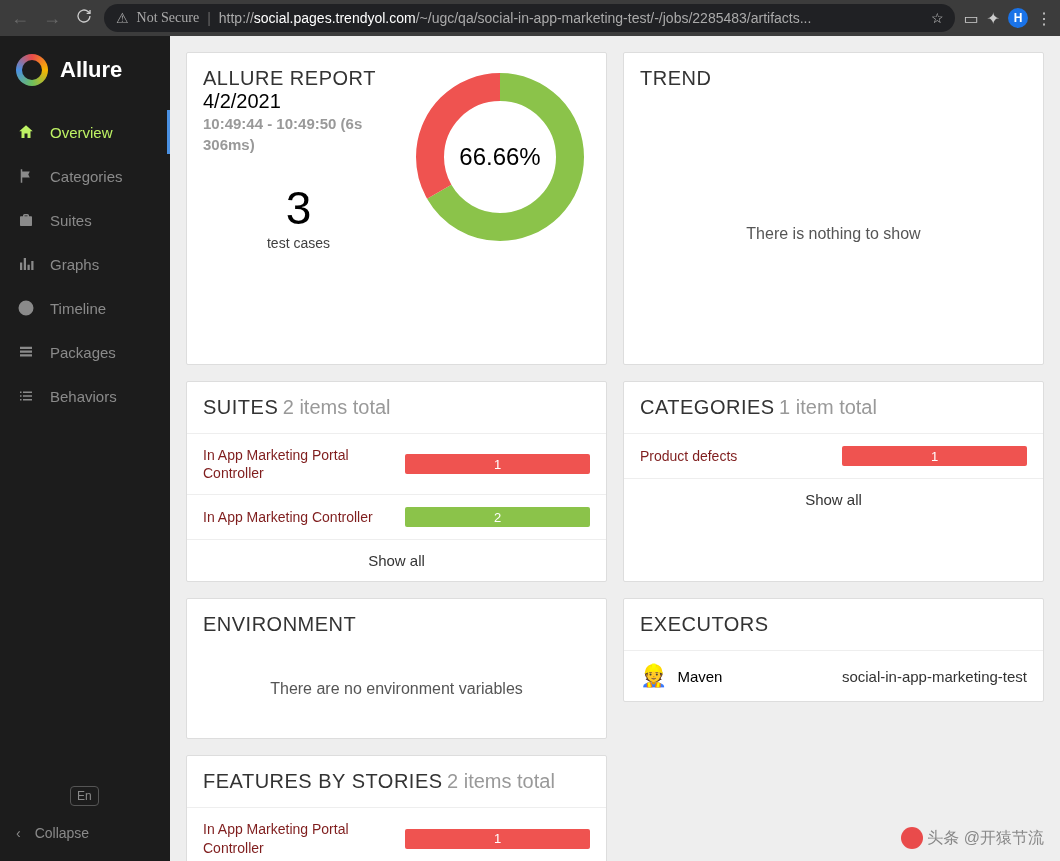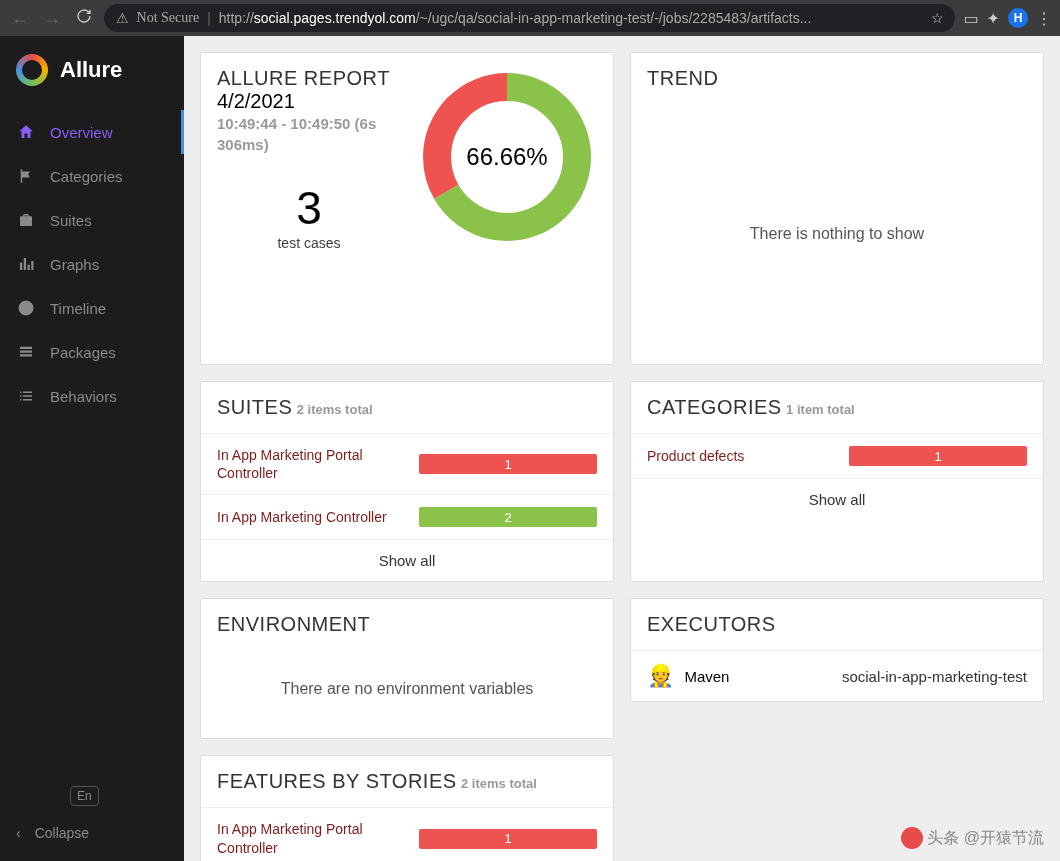--- a/index.html
+++ b/index.html
@@ -12,41 +12,41 @@
 .reload-icon svg { width: 16px; height: 16px; }
 .url-bar { flex: 1; background: #202124; border-radius: 14px; height: 28px; display: flex; align-items: center; padding: 0 12px; gap: 8px; color: #aaa; font-size: 14px; overflow: hidden; }
 .url-bar .not-secure { color: #aaa; white-space: nowrap; font-family: Liberation Serif, serif; }
 .url-bar .url-text { white-space: nowrap; overflow: hidden; text-overflow: ellipsis; flex: 1; }
 .url-bar .url-text b { color: #fff; font-weight: normal; }
 .chrome-icon { color: #ccc; font-size: 16px; }
 .avatar-chip { width: 20px; height: 20px; border-radius: 50%; background: #1a73e8; color: #fff; display: flex; align-items: center; justify-content: center; font-size: 12px; font-weight: bold; }
 
 
 .app { display: flex; height: 825px; }
-.sidebar { width: 184px; background: #1c1c1c; color: #8a8a8a; display: flex; flex-direction: column; }
+.sidebar { width: 170px; background: #1c1c1c; color: #8a8a8a; display: flex; flex-direction: column; }
 .logo-row { display: flex; align-items: center; gap: 12px; padding: 18px 16px 24px 16px; }
 .logo-ring { width: 32px; height: 32px; border-radius: 50%; background: conic-gradient(#e94b4b, #f7b500, #6dbf5e, #4a90e2, #e94b4b); position: relative; }
 .logo-ring::after { content: ""; position: absolute; inset: 6px; background: #1c1c1c; border-radius: 50%; }
 .brand { color: #fff; font-size: 22px; font-weight: 700; }
 .nav-list { list-style: none; flex: 1; }
 .nav-item { display: flex; align-items: center; gap: 14px; padding: 12px 16px; font-size: 15px; color: #8a8a8a; cursor: pointer; position: relative; }
-.nav-item.active { color: #8b5cf6; }
+.nav-item.active { color: #bef264; }
 .nav-item.active::after { content: ""; position: absolute; right: 0; top: 0; bottom: 0; width: 3px; background: #4a90e2; }
 .nav-icon { width: 20px; height: 20px; display: flex; align-items: center; justify-content: center; }
 .nav-icon svg { width: 18px; height: 18px; fill: currentColor; }
 .sidebar-footer { padding: 12px 16px 20px 16px; font-size: 14px; color: #8a8a8a; }
 .lang-chip { border: 1px solid #555; border-radius: 4px; padding: 2px 6px; font-size: 12px; display: inline-block; margin-bottom: 19px; margin-left: 54px; }
 .collapse-row { display: flex; align-items: center; gap: 14px; cursor: pointer; }
 
 
 .main { flex: 1; padding: 16px; overflow-y: auto; display: grid; grid-template-columns: 1fr 1fr; gap: 16px; align-content: start; background: #eee; }
 .card { background: #fff; border: 1px solid #ddd; border-radius: 2px; }
 .card-pad { padding: 14px 16px; }
 .card-title { font-size: 20px; font-weight: 400; letter-spacing: 0.5px; color: #333; }
-.subtext { color: #999; font-size: 13px; font-weight: 700; }
+.subtext { color: #999; font-size: 20px; font-weight: 400; }
 .muted { color: #999; font-size: 15px; line-height: 1.4; font-weight: bold; }
 
 
 .summary-card { display: flex; gap: 16px; }
 .summary-left { flex: 1; }
 .bignum { font-size: 46px; font-weight: 400; text-align: center; margin-top: 26px; }
 .bignum-label { text-align: center; color: #404040; font-size: 14px; }
 .donut-wrap { width: 180px; height: 180px; position: relative; flex-shrink: 0; }
 .donut-wrap svg { transform: rotate(-90deg); }
 .donut-center { position: absolute; inset: 0; display: flex; align-items: center; justify-content: center; font-size: 24px; }

